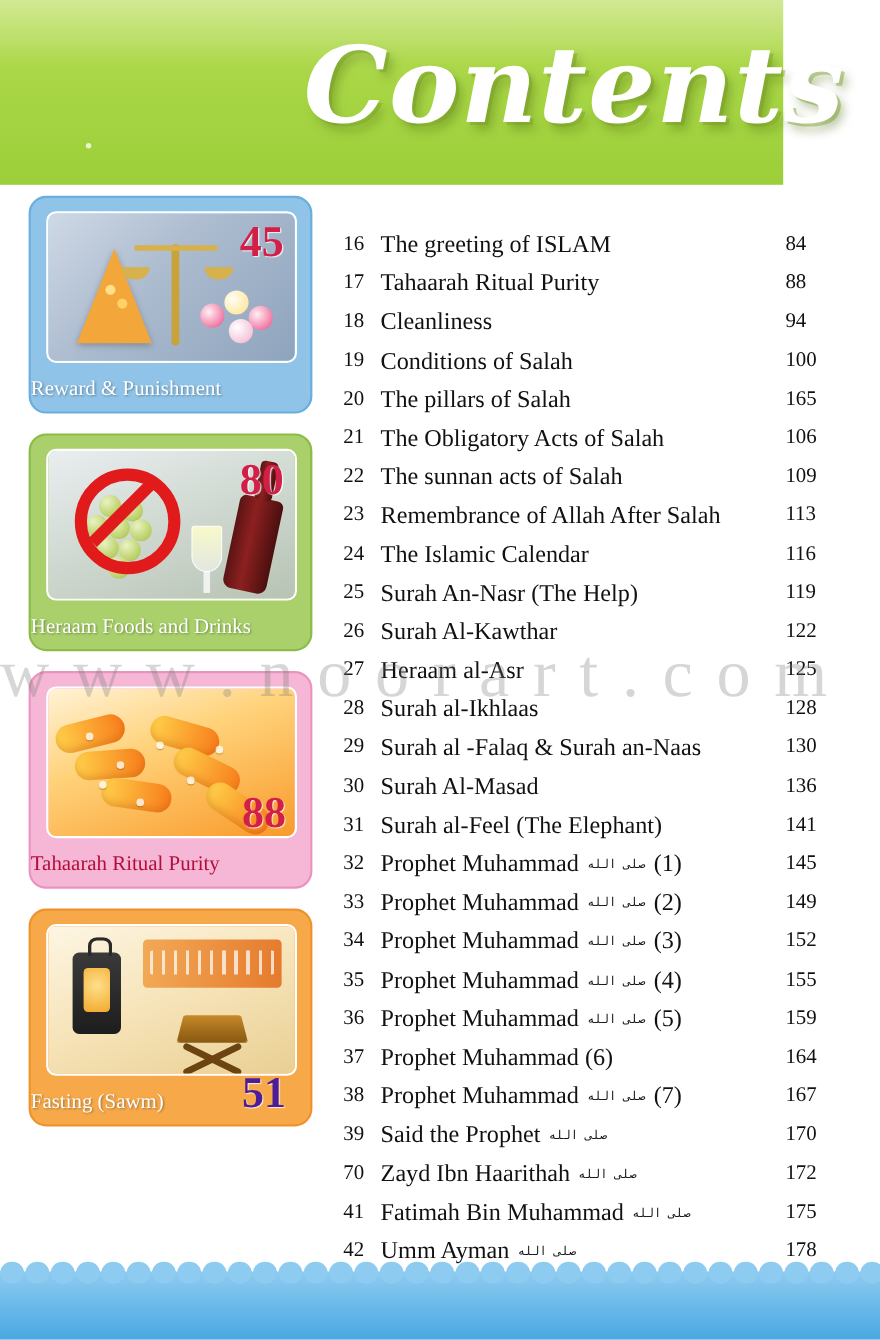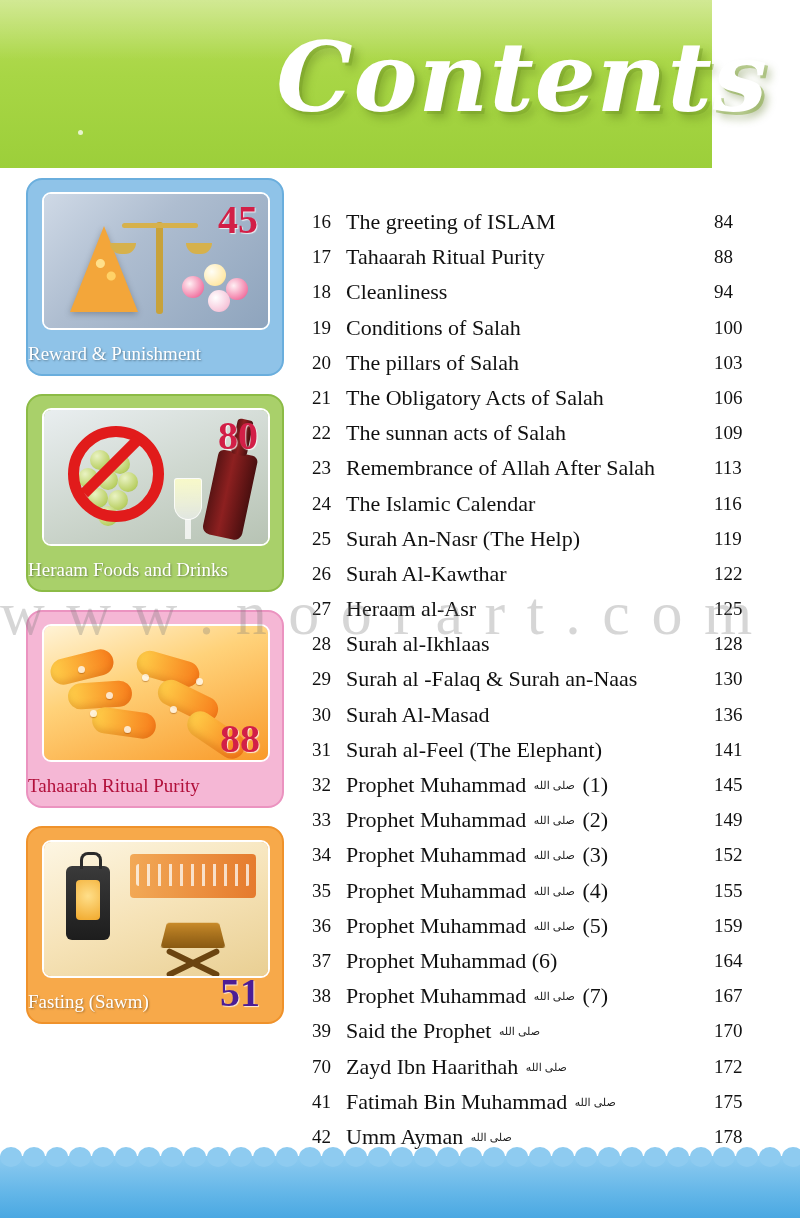--- a/index.html
+++ b/index.html
@@ -300,21 +300,21 @@
     text-align: left;
     font-size: 19px;
     color: #111;
   }
   .pbuh {
     display: inline-block;
     font-size: 15px;
     color: #1a1a1a;
     vertical-align: 3px;
     margin: 0 2px;
-    font-family: Liberation Sans, sans-serif;
+    font-family: Liberation Mono, monospace;
     text-align: right;
   }
 
   
   .watermark {
     position: absolute;
     left: 0; top: 578px;
     width: 800px;
     text-align: left;
     font-family: "Liberation Serif", serif;
@@ -435,21 +435,21 @@
       <span class="toc-page">94</span>
     </div>
     <div class="toc-row">
       <span class="toc-num">19</span>
       <span class="toc-title">Conditions of  Salah</span>
       <span class="toc-page">100</span>
     </div>
     <div class="toc-row">
       <span class="toc-num">20</span>
       <span class="toc-title">The pillars of  Salah</span>
-      <span class="toc-page">103</span>
+      <span class="toc-page">165</span>
     </div>
     <div class="toc-row">
       <span class="toc-num">21</span>
       <span class="toc-title"> The Obligatory Acts of Salah</span>
       <span class="toc-page">106</span>
     </div>
     <div class="toc-row">
       <span class="toc-num">22</span>
       <span class="toc-title">The sunnan acts of Salah</span>
       <span class="toc-page">109</span>

